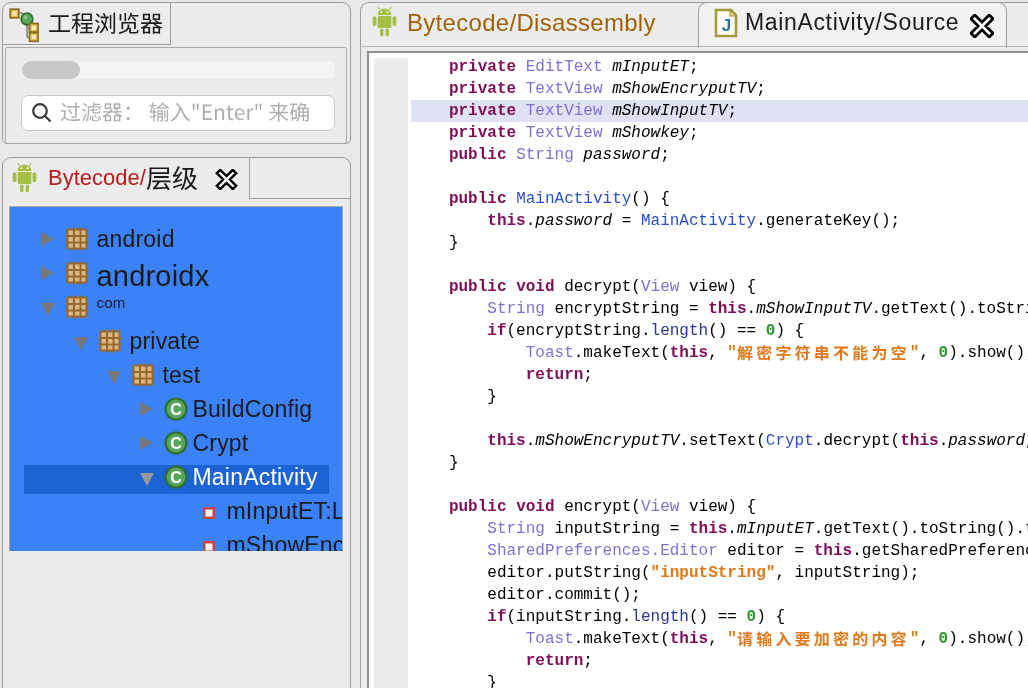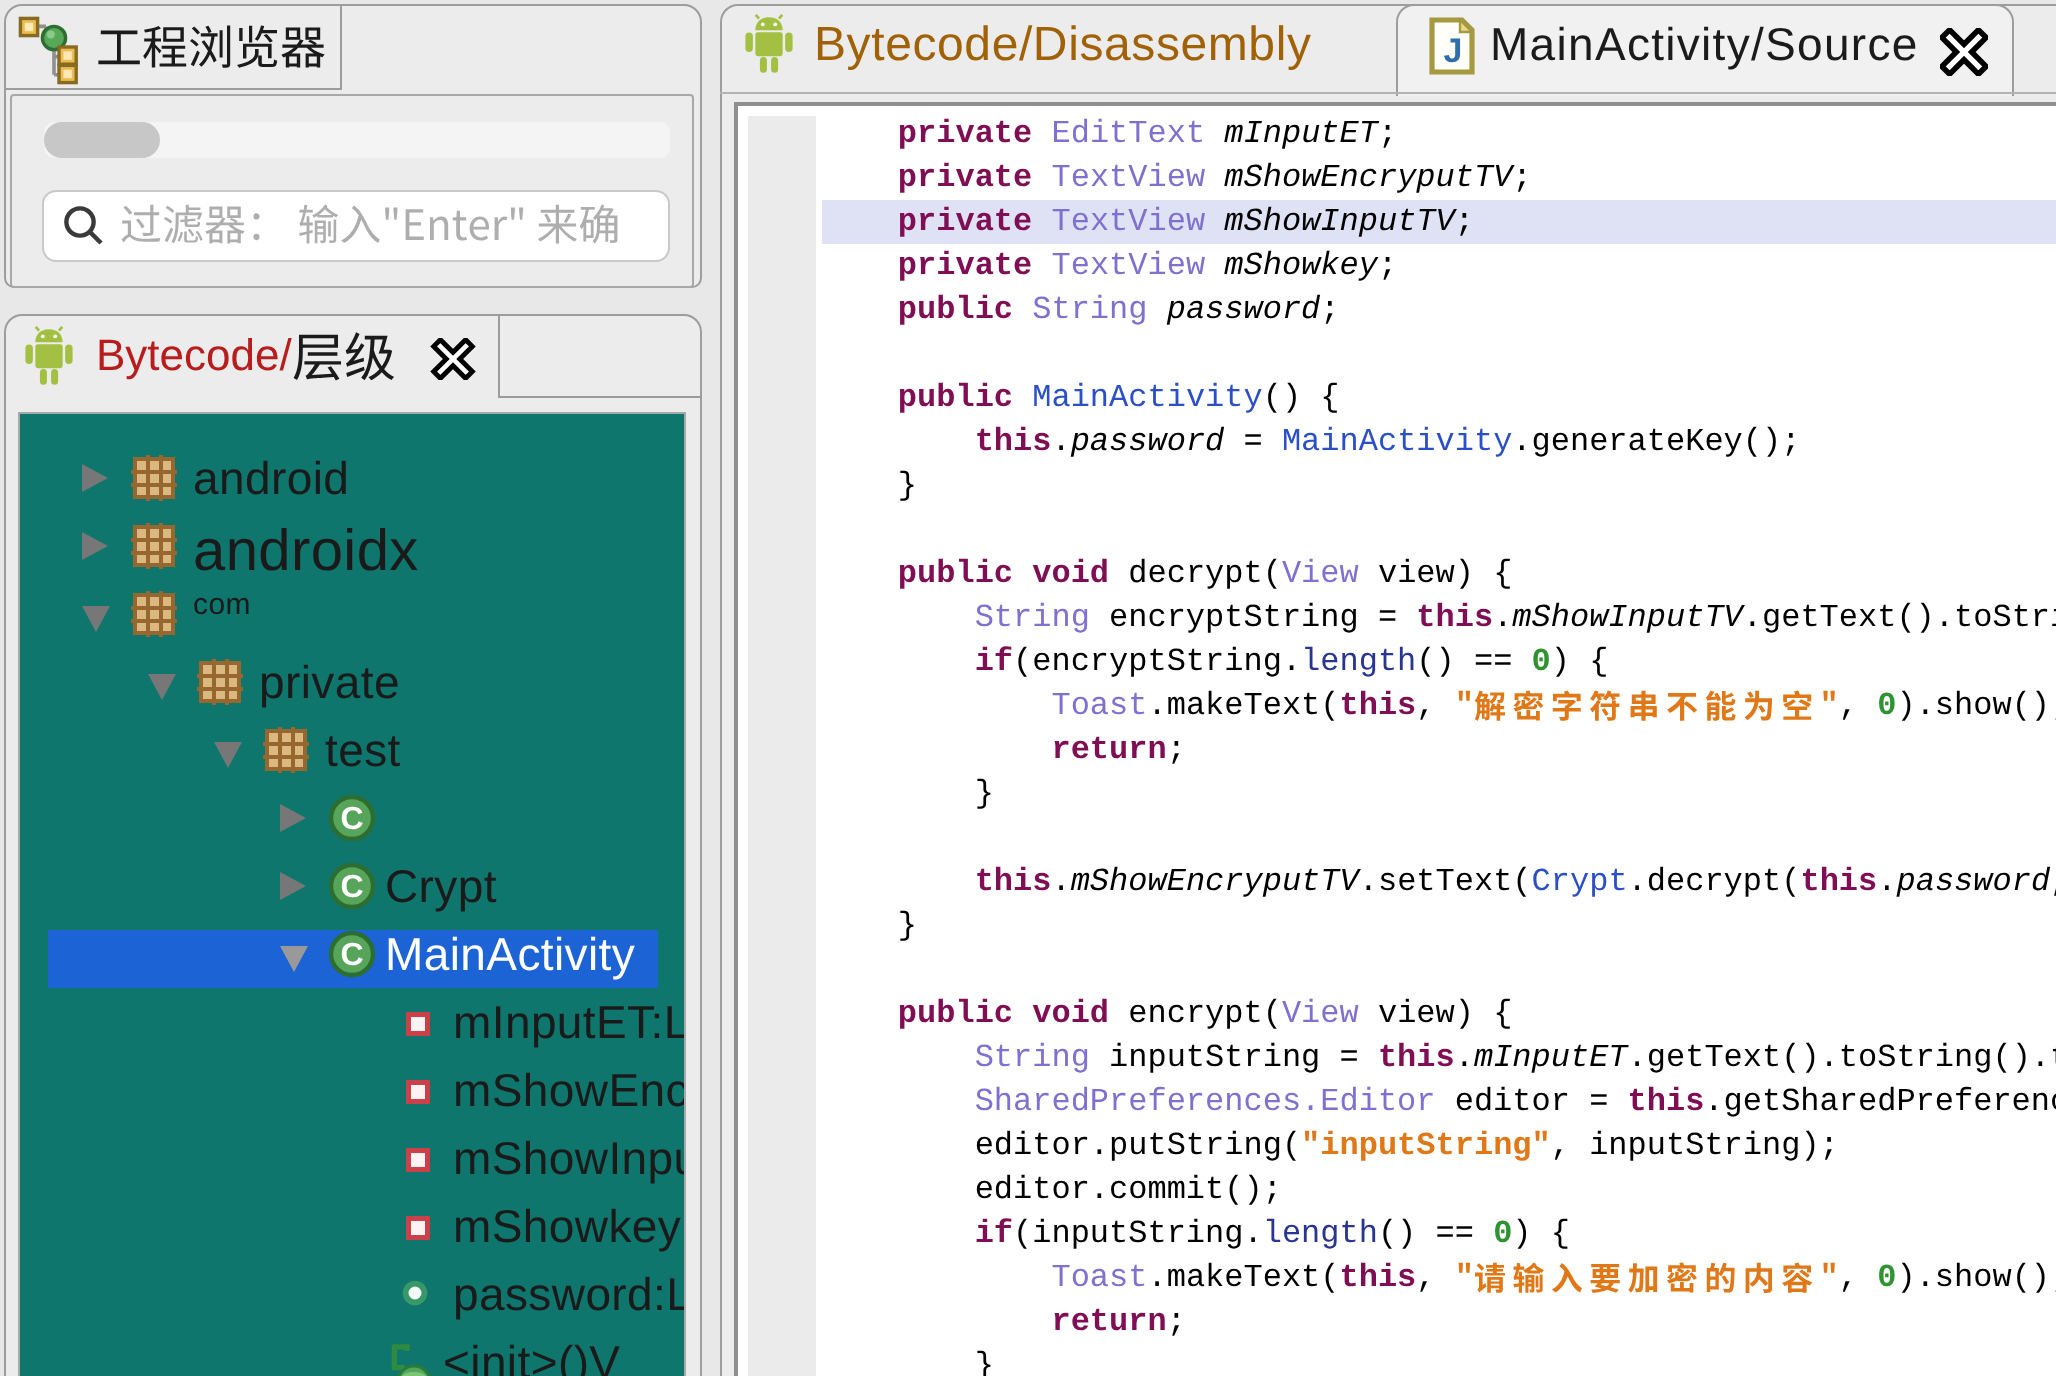--- a/index.html
+++ b/index.html
@@ -64,21 +64,21 @@
       <rect x="7.6" y="20.8" width="3.4" height="7.6" rx="1.7"></rect>
       <rect x="13" y="20.8" width="3.4" height="7.6" rx="1.7"></rect>
     </svg></div>
 <div class="abs" style="left:48px;top:165px;font-size:22px;color:#b91c1c">Bytecode/</div>
 <svg style="position:absolute;left:145.5px;top:164px;overflow:visible" width="56" height="30" viewBox="0 -24 56 30">
     <path transform="translate(0,0)" d="M7.9 -11.9V-10.1H22.7V-11.9ZM5.4 -18.9H21.1V-15.8H5.4ZM3.5 -20.6V-13.0C3.5 -8.8 3.2 -3.0 0.8 1.0C1.3 1.2 2.2 1.7 2.5 2.0C5.1 -2.2 5.4 -8.6 5.4 -13.0V-14.1H23.0V-20.6ZM7.5 1.7C8.3 1.4 9.5 1.2 20.9 0.5C21.3 1.2 21.6 1.8 21.9 2.3L23.7 1.4C22.8 -0.2 21.0 -2.9 19.5 -4.9L17.8 -4.2C18.5 -3.3 19.2 -2.2 19.9 -1.1L9.9 -0.5C11.3 -1.9 12.7 -3.8 13.9 -5.7H24.5V-7.4H6.2V-5.7H11.4C10.2 -3.7 8.8 -1.9 8.3 -1.4C7.7 -0.7 7.2 -0.2 6.8 -0.2C7.0 0.3 7.4 1.3 7.5 1.7Z M27.1 -1.5 27.6 0.5C30.0 -0.5 33.3 -1.7 36.3 -2.9L36.0 -4.6C32.7 -3.4 29.3 -2.2 27.1 -1.5ZM36.4 -20.1V-18.3H39.3C39.0 -10.0 38.1 -3.2 34.6 0.9C35.0 1.2 35.9 1.8 36.3 2.1C38.5 -0.8 39.7 -4.6 40.4 -9.2C41.3 -7.1 42.4 -5.1 43.7 -3.4C42.1 -1.6 40.2 -0.3 38.2 0.6C38.6 0.9 39.3 1.7 39.6 2.1C41.5 1.2 43.3 -0.2 44.9 -1.9C46.3 -0.3 47.9 1.1 49.8 2.0C50.1 1.5 50.7 0.8 51.1 0.5C49.2 -0.4 47.6 -1.7 46.1 -3.4C47.9 -5.8 49.3 -8.9 50.1 -12.6L48.9 -13.1L48.5 -13.1H45.8C46.5 -15.2 47.2 -17.9 47.8 -20.1ZM41.3 -18.3H45.4C44.8 -15.9 44.0 -13.2 43.3 -11.3H47.8C47.2 -8.8 46.1 -6.7 44.9 -4.9C43.1 -7.2 41.8 -10.0 40.9 -13.0C41.1 -14.7 41.2 -16.5 41.3 -18.3ZM27.4 -11.0C27.8 -11.2 28.4 -11.3 31.8 -11.8C30.6 -10.1 29.5 -8.7 29.0 -8.1C28.2 -7.1 27.6 -6.5 27.0 -6.4C27.2 -5.9 27.5 -5.0 27.6 -4.6C28.2 -5.0 29.0 -5.4 36.0 -7.4C35.9 -7.9 35.9 -8.6 35.9 -9.1L30.8 -7.6C32.7 -9.9 34.6 -12.7 36.2 -15.4L34.6 -16.4C34.1 -15.4 33.5 -14.5 32.9 -13.5L29.5 -13.2C31.1 -15.4 32.6 -18.3 33.8 -21.0L32.0 -21.9C30.9 -18.7 28.9 -15.3 28.3 -14.4C27.7 -13.5 27.3 -12.9 26.8 -12.8C27.0 -12.3 27.3 -11.4 27.4 -11.0Z" fill="#1b1b1b"></path>
   </svg>
 <div class="abs" style="left:215px;top:169px"><svg width="23" height="21" viewBox="0 0 20 20">
       <path d="M0.8 4 L4 0.8 L10 6.8 L16 0.8 L19.2 4 L13.2 10 L19.2 16 L16 19.2 L10 13.2 L4 19.2 L0.8 16 L6.8 10 Z" fill="#fff" stroke="#000" stroke-width="2.3"></path>
     </svg></div>
-<div class="abs" style="left:8.5px;top:206px;width:334px;height:482px;background:#0f766e;border:1.5px solid #a8a8a8;border-bottom:none;overflow:hidden">
+<div class="abs" style="left:8.5px;top:206px;width:334px;height:345px;background:#3b82f6;border:1.5px solid #a8a8a8;border-bottom:none;overflow:hidden">
   <div style="position:absolute;left:-10px;top:-207.5px;width:1028px;height:896px">
 <div style="position:absolute;left:41px;top:232px;width:0;height:0;border-left:13px solid #777;border-top:7.5px solid transparent;border-bottom:7.5px solid transparent"></div>
 <div style="position:absolute;left:65px;top:227px"><svg width="24" height="24" viewBox="0 0 24 24">
           <rect x="2.5" y="2.5" width="19" height="19" fill="#dab87f"></rect>
           <g stroke="#96682f" stroke-width="2">
             <rect x="2.5" y="2.5" width="19" height="19" fill="none"></rect>
             <line x1="9" y1="0.5" x2="9" y2="23.5"></line>
             <line x1="15.5" y1="0.5" x2="15.5" y2="23.5"></line>
             <line x1="0.5" y1="9" x2="23.5" y2="9"></line>
             <line x1="0.5" y1="15.5" x2="23.5" y2="15.5"></line>
@@ -132,20 +132,21 @@
             <line x1="0.5" y1="15.5" x2="23.5" y2="15.5"></line>
           </g>
         </svg></div>
 <div style="position:absolute;left:163px;top:362px;font-size:23px;letter-spacing:0.2px;color:#1a1a1a;white-space:nowrap">test</div>
 <div style="position:absolute;left:140px;top:402px;width:0;height:0;border-left:13px solid #777;border-top:7.5px solid transparent;border-bottom:7.5px solid transparent"></div>
 <div style="position:absolute;left:164px;top:397px"><svg width="24" height="24" viewBox="0 0 24 24">
           <circle cx="12" cy="12" r="10.5" fill="#57a55a"></circle>
           <circle cx="12" cy="12" r="10.5" fill="none" stroke="#2c6e2f" stroke-width="2.2"></circle>
           <text x="12" y="17.5" font-family="Liberation Sans" font-size="16" font-weight="bold" fill="#fff" text-anchor="middle">C</text>
         </svg></div>
+<div style="position:absolute;left:193px;top:396px;font-size:23px;letter-spacing:0.2px;color:#1a1a1a;white-space:nowrap">BuildConfig</div>
 <div style="position:absolute;left:140px;top:436px;width:0;height:0;border-left:13px solid #777;border-top:7.5px solid transparent;border-bottom:7.5px solid transparent"></div>
 <div style="position:absolute;left:164px;top:431px"><svg width="24" height="24" viewBox="0 0 24 24">
           <circle cx="12" cy="12" r="10.5" fill="#57a55a"></circle>
           <circle cx="12" cy="12" r="10.5" fill="none" stroke="#2c6e2f" stroke-width="2.2"></circle>
           <text x="12" y="17.5" font-family="Liberation Sans" font-size="16" font-weight="bold" fill="#fff" text-anchor="middle">C</text>
         </svg></div>
 <div style="position:absolute;left:193px;top:430px;font-size:23px;letter-spacing:0.2px;color:#1a1a1a;white-space:nowrap">Crypt</div>
 <div style="position:absolute;left:24px;top:465px;width:305px;height:29px;background:#1c63d5"></div>
 <div style="position:absolute;left:140px;top:473px;width:0;height:0;border-top:13px solid #999;border-left:7.5px solid transparent;border-right:7.5px solid transparent"></div>
 <div style="position:absolute;left:164px;top:465px"><svg width="24" height="24" viewBox="0 0 24 24">

